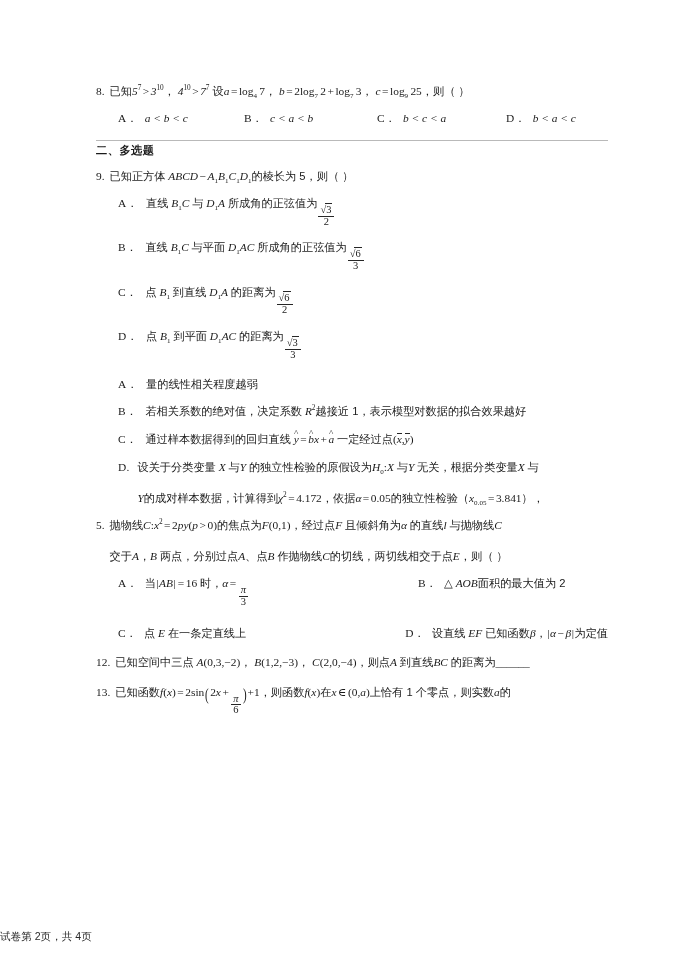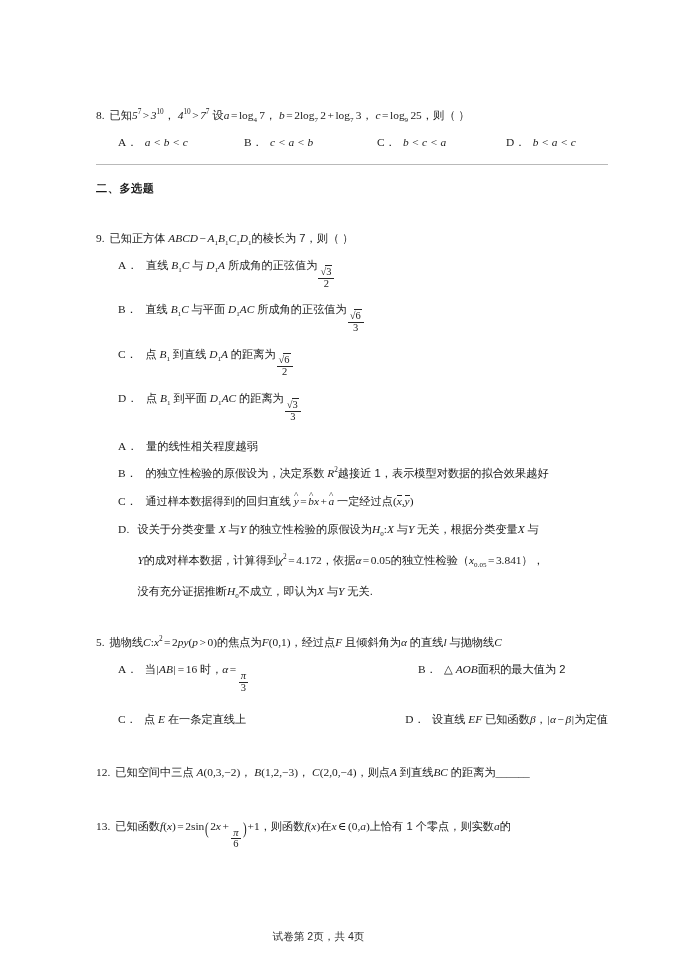--- a/index.html
+++ b/index.html
@@ -34,21 +34,21 @@
     display: flex;
     align-items: baseline;
     font-size: 11.4px;
     margin-bottom: 12px;
   }
   .qnum {
     flex: 0 0 auto;
     margin-right: 5px;
     font-family: "Liberation Serif", serif;
   }
-  .stem-body { flex: 1 1 auto; margin-top: 24px; }
+  .stem-body { flex: 1 1 auto; }
 
   
   .opt-row {
     display: flex;
     align-items: baseline;
     font-size: 11.4px;
     margin-bottom: 13px;
     padding-left: 22px;
   }
   .opt-label {
@@ -81,21 +81,21 @@
   }
   .opts-two > .col { display: flex; align-items: baseline; }
   .opts-two > .col.left { width: 300px; }
   .opts-two > .col .olab { margin-right: 7px; flex: 0 0 auto;}
 
   
   .section-head {
     font-weight: bold;
     font-size: 11.4px;
     border-top: 1px solid #b9b9b9;
-    padding-top: 16px;
+    padding-top: 2px;
     margin-bottom: 11px;
     letter-spacing: .5px;
     font-family: "Liberation Sans", sans-serif;
   }
 
   
   .cn { font-family: "Liberation Sans", "DejaVu Sans", sans-serif; font-size: 11.2px; }
 
   
   .mi { font-style: italic; font-family: "Liberation Serif", serif; }
@@ -153,21 +153,21 @@
   
   .abs { font-style: normal; padding: 0 .5px; }
 
   .blank { letter-spacing: 0; }
 
   .footer {
     position: absolute;
     left: 0;
     top: 930px;
     width: 637px;
-    text-align: center;
+    text-align: left;
     font-size: 10.6px;
     font-family: "Liberation Sans", "DejaVu Sans", sans-serif;
     color: #2a2a2a;
   }
   .nw { white-space: nowrap; }
 </style>
 </head>
 <body>
 
 <div class="page">
@@ -204,21 +204,21 @@
     </div>
   </div>
 
   <div class="section-head cn">二、多选题</div>
 
   <div class="qblock">
     <div class="stem">
       <span class="qnum mr">9.</span>
       <span class="stem-body nw">
         <span class="cn">已知正方体</span>
-        <span class="mi">ABCD</span><span class="op">−</span><span class="mi">A</span><sub class="sb">1</sub><span class="mi">B</span><sub class="sb">1</sub><span class="mi">C</span><sub class="sb">1</sub><span class="mi">D</span><sub class="sb">1</sub><span class="cn">的棱长为 7，则（   ）</span>
+        <span class="mi">ABCD</span><span class="op">−</span><span class="mi">A</span><sub class="sb">1</sub><span class="mi">B</span><sub class="sb">1</sub><span class="mi">C</span><sub class="sb">1</sub><span class="mi">D</span><sub class="sb">1</sub><span class="cn">的棱长为 5，则（   ）</span>
       </span>
     </div>
 
     <div class="opt-row">
       <span class="opt-label mr">A．</span>
       <span class="opt-body nw">
         <span class="cn">直线</span>
         <span class="mi">B</span><sub class="sb">1</sub><span class="mi">C</span>
         <span class="cn">与</span>
         <span class="mi">D</span><sub class="sb">1</sub><span class="mi">A</span>
@@ -277,21 +277,21 @@
     <div class="opt-row" style="margin-bottom:12px">
       <span class="opt-label mr">A．</span>
       <span class="opt-body">
         <span class="cn" style="display:block;margin-top:4px">量的线性相关程度越弱</span>
       </span>
     </div>
 
     <div class="opt-row">
       <span class="opt-label mr">B．</span>
       <span class="opt-body nw">
-        <span class="cn">的独立性检验的原假设为，决定系数</span>
+        <span class="cn">若相关系数的绝对值，决定系数</span>
         <span class="mi">R</span><sup class="sp">2</sup><span class="cn">越接近 1，表示模型对数据的拟合效果越好</span>
       </span>
     </div>
 
     <div class="opt-row">
       <span class="opt-label mr">C．</span>
       <span class="opt-body nw">
         <span class="cn">通过样本数据得到的回归直线</span>
         <span class="mi"><span class="hat"><span class="acc">^</span>y</span><span class="op">=</span><span class="hat"><span class="acc">^</span>b</span>x<span class="op">+</span><span class="hat"><span class="acc">^</span>a</span></span>
         <span class="cn">一定经过点</span><span class="mr">(</span><span class="ovl mi">x</span><span class="mr">,</span><span class="ovl mi">y</span><span class="mr">)</span>
@@ -306,38 +306,38 @@
           <span class="mi">X</span>
           <span class="cn">与</span><span class="mi">Y</span>
           <span class="cn">的独立性检验的原假设为</span><span class="mi">H</span><sub class="sb">0</sub><span class="mr">:</span><span class="mi">X</span>
           <span class="cn">与</span><span class="mi">Y</span>
           <span class="cn">无关，根据分类变量</span><span class="mi">X</span>
           <span class="cn">与</span>
         </span>
         <span class="nw" style="display:block;margin-top:16px">
           <span class="mi">Y</span><span class="cn">的成对样本数据，计算得到</span><span class="mi">χ</span><sup class="sp">2</sup><span class="op">=</span><span class="mr">4.172</span><span class="cn">，依据</span><span class="mi">α</span><span class="op">=</span><span class="mr">0.05</span><span class="cn">的独立性检验（</span><span class="mi">x</span><sub class="sb">0.05</sub><span class="op">=</span><span class="mr">3.841</span><span class="cn">），</span>
         </span>
-        <span class="nw" style="display:block;margin-top:16px">
-          <span class="cn">没有充分证据推断</span><span class="mi">H</span><sub class="sb">0</sub><span class="cn">不成立，即认为</span><span class="mi">X</span>
-          <span class="cn">与</span><span class="mi">Y</span>
-          <span class="cn">无关.</span>
-        </span>
       </span>
     </div>
   </div>
 
   <div class="qblock">
     <div class="stem" style="margin-bottom:12px">
       <span class="qnum mr">5.</span>
       <span class="stem-body">
         <span class="nw" style="display:block">
           <span class="cn">抛物线</span><span class="mi">C</span><span class="mr">:</span><span class="mi">x</span><sup class="sp">2</sup><span class="op">=</span><span class="mr">2</span><span class="mi">py</span><span class="mr">(</span><span class="mi">p</span><span class="op">&gt;</span><span class="mr">0)</span><span class="cn">的焦点为</span><span class="mi">F</span><span class="mr">(0,1)</span><span class="cn">，经过点</span><span class="mi">F</span>
           <span class="cn">且倾斜角为</span><span class="mi">α</span>
           <span class="cn">的直线</span><span class="mi">l</span>
           <span class="cn">与抛物线</span><span class="mi">C</span>
+        </span>
+        <span class="nw" style="display:block;margin-top:16px">
+          <span class="cn">交于</span><span class="mi">A</span><span class="cn">，</span><span class="mi">B</span>
+          <span class="cn">两点，分别过点</span><span class="mi">A</span><span class="cn">、点</span><span class="mi">B</span>
+          <span class="cn">作抛物线</span><span class="mi">C</span><span class="cn">的切线，两切线相交于点</span><span class="mi">E</span><span class="cn">，则（   ）</span>
         </span>
       </span>
     </div>
 
     <div class="opts-two" style="margin-bottom:18px">
       <div class="col left">
         <span class="olab mr">A．</span>
         <span class="nw">
           <span class="cn">当</span><span class="abs">|</span><span class="mi">AB</span><span class="abs">|</span><span class="op">=</span><span class="mr">16</span>
           <span class="cn">时，</span><span class="mi">α</span><span class="op">=</span><span class="frac">

